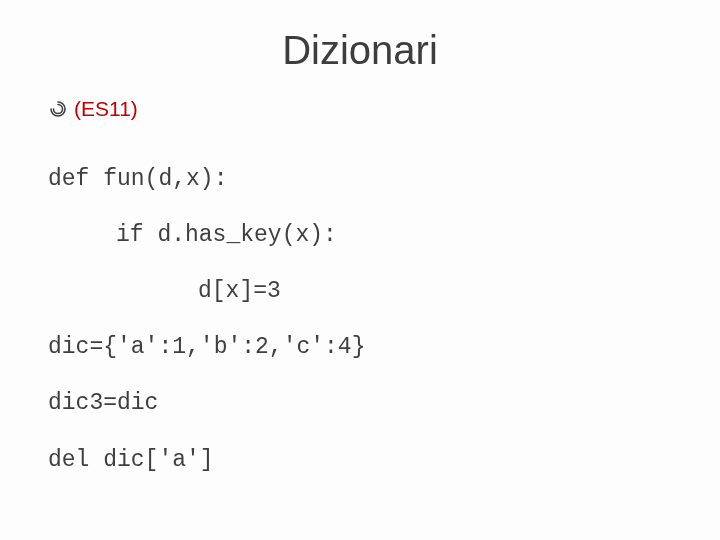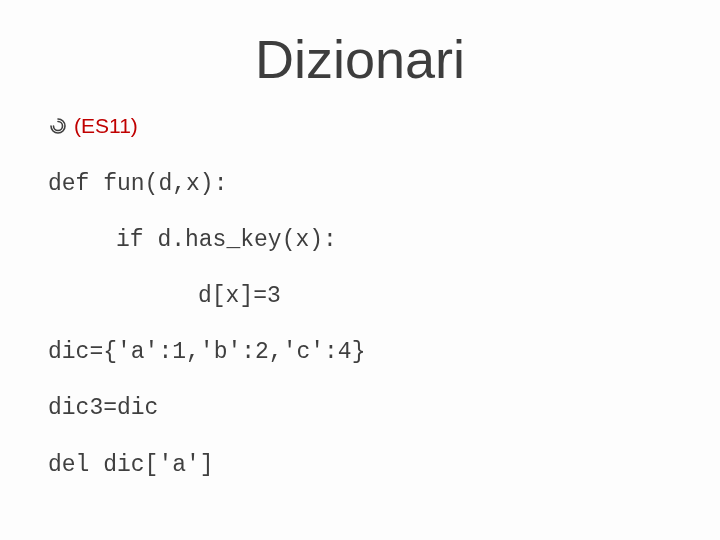--- a/index.html
+++ b/index.html
@@ -5,29 +5,29 @@
   * { margin: 0; padding: 0; box-sizing: border-box; }
   html, body { width: 720px; height: 540px; }
   body {
     background: #fdfdfd;
     font-family: Arial, Helvetica, sans-serif;
     color: #404040;
     padding: 28px 48px 0 48px;
   }
   .title {
     text-align: center;
-    font-size: 54px;
+    font-size: 40px;
     font-weight: 400;
     color: #3d3d3d;
     margin-bottom: 24px;
   }
   .prompt-line {
     font-size: 21px;
     color: #3f3f3f;
-    margin-bottom: 4px;
+    margin-bottom: 16px;
     display: flex;
     align-items: center;
     gap: 6px;
   }
   .bullet-icon svg { display: block; }
   .es-label { color: #c00000; }
   .code-block {
     font-family: "Courier New", Courier, monospace;
     font-size: 23px;
     line-height: 1.22;

